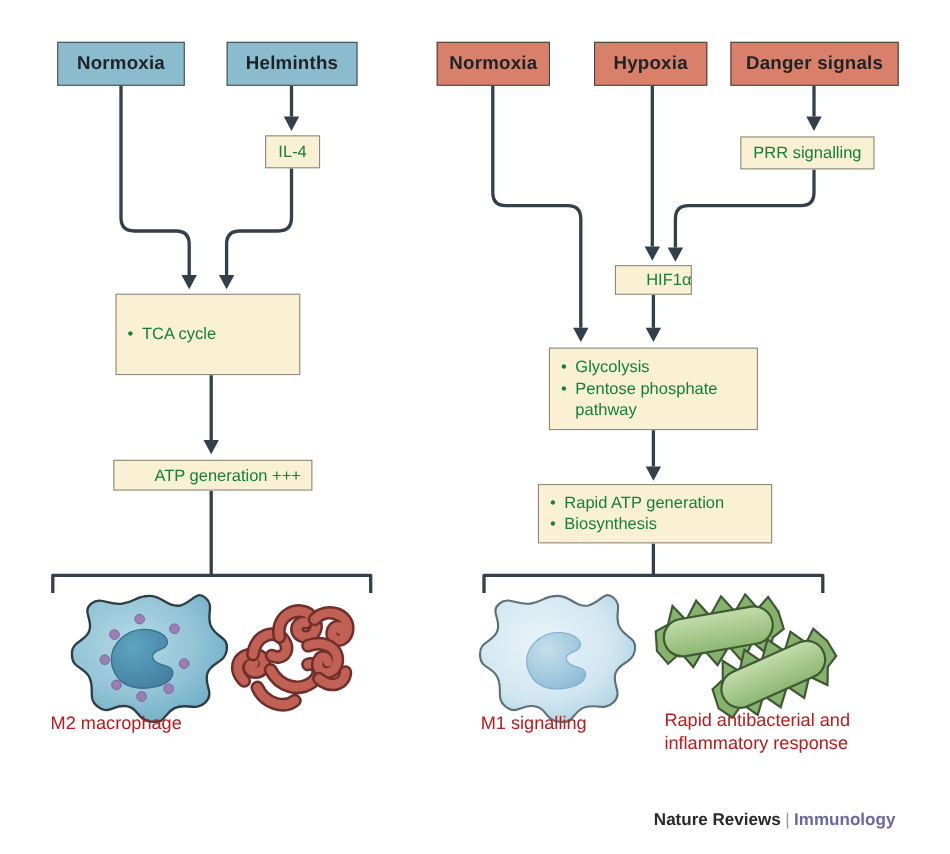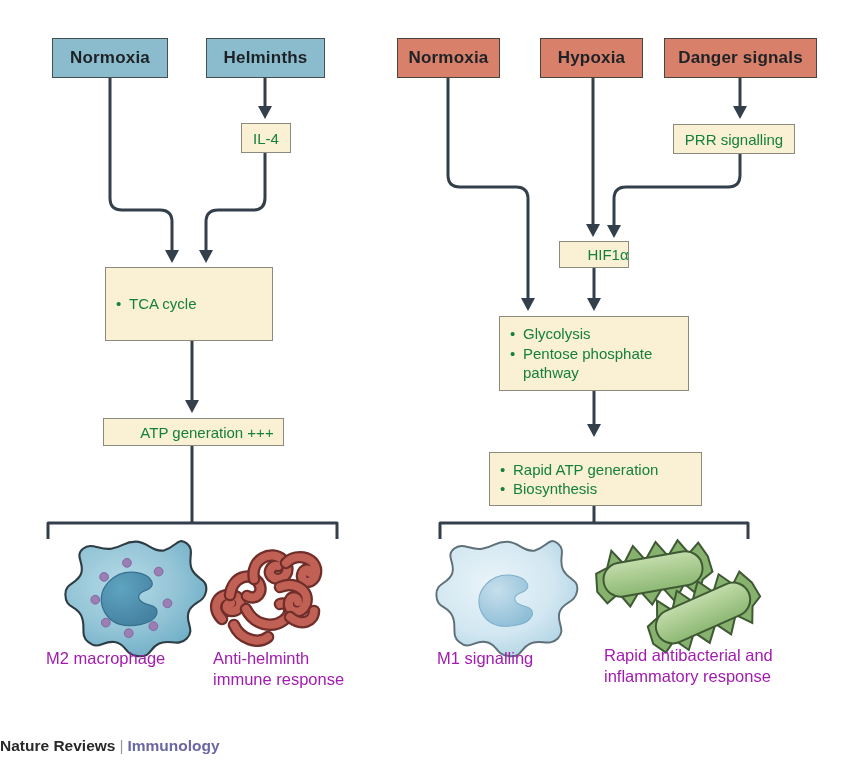--- a/index.html
+++ b/index.html
@@ -11,22 +11,22 @@
   .src{border:1.6px solid #44504f;font-weight:700;font-size:17px;color:#1d2226;
        letter-spacing:.2px;}
   .blue{background:#8bbccd;}
   .red{background:#d8806a;border-color:#4a443f;}
   .cream{background:#faf0d3;border:1.2px solid #8b8a7d;font-weight:400;
          font-size:15px;color:#15803d;}
   .bullets{flex-direction:column;align-items:flex-start;justify-content:center;
            text-align:left;padding:6px 10px;}
   .bullet{position:relative;padding-left:13px;line-height:1.3;}
   .bullet::before{content:"\2022";position:absolute;left:0;}
-  .caption{position:absolute;font-size:16.5px;color:#a21caf;line-height:1.27;}
-  .footer{position:absolute;top:737px;left:0;width:814px;
+  .caption{position:absolute;font-size:16.5px;color:#b91c1c;line-height:1.27;}
+  .footer{position:absolute;top:737px;left:0;width:814px;text-align:right;
           font-size:15.5px;font-weight:700;}
   .footer .journal{color:#29292b;}
   .footer .divider{color:#9a9a9a;font-weight:400;padding:0 4px;}
   .footer .brand{color:#6a66a3;}
 </style>
 </head>
 <body>
 
 <div class="canvas">
 
@@ -180,27 +180,26 @@
   <div class="box cream" style="left:673px;top:124px;width:122px;height:30px;">
     <span>PRR signalling</span>
   </div>
   <div class="box cream" style="left:559px;top:241px;width:70px;height:27px;padding-left:28px;">
     <span>HIF1α</span>
   </div>
   <div class="box cream bullets" style="left:499px;top:316px;width:190px;height:75px;">
     <div class="bullet">Glycolysis</div>
     <div class="bullet">Pentose phosphate pathway</div>
   </div>
-  <div class="box cream bullets" style="left:489px;top:440px;width:213px;height:54px;margin-top:12px;">
+  <div class="box cream bullets" style="left:489px;top:440px;width:213px;height:54px;">
     <div class="bullet">Rapid ATP generation</div>
     <div class="bullet">Biosynthesis</div>
   </div>
 
   <div class="caption" style="left:46px;top:648px;width:150px;">M2 macrophage</div>
-  <div class="caption" style="left:213px;top:648px;width:140px;">Anti-helminth immune response</div>
   <div class="caption" style="left:437px;top:648px;width:150px;">M1 signalling</div>
   <div class="caption" style="left:604px;top:645px;width:178px;">Rapid antibacterial and inflammatory response</div>
 
   <div class="footer">
     <span class="journal">Nature Reviews</span><span class="divider">|</span><span class="brand">Immunology</span>
   </div>
 
 </div>
 
 </body></html>

